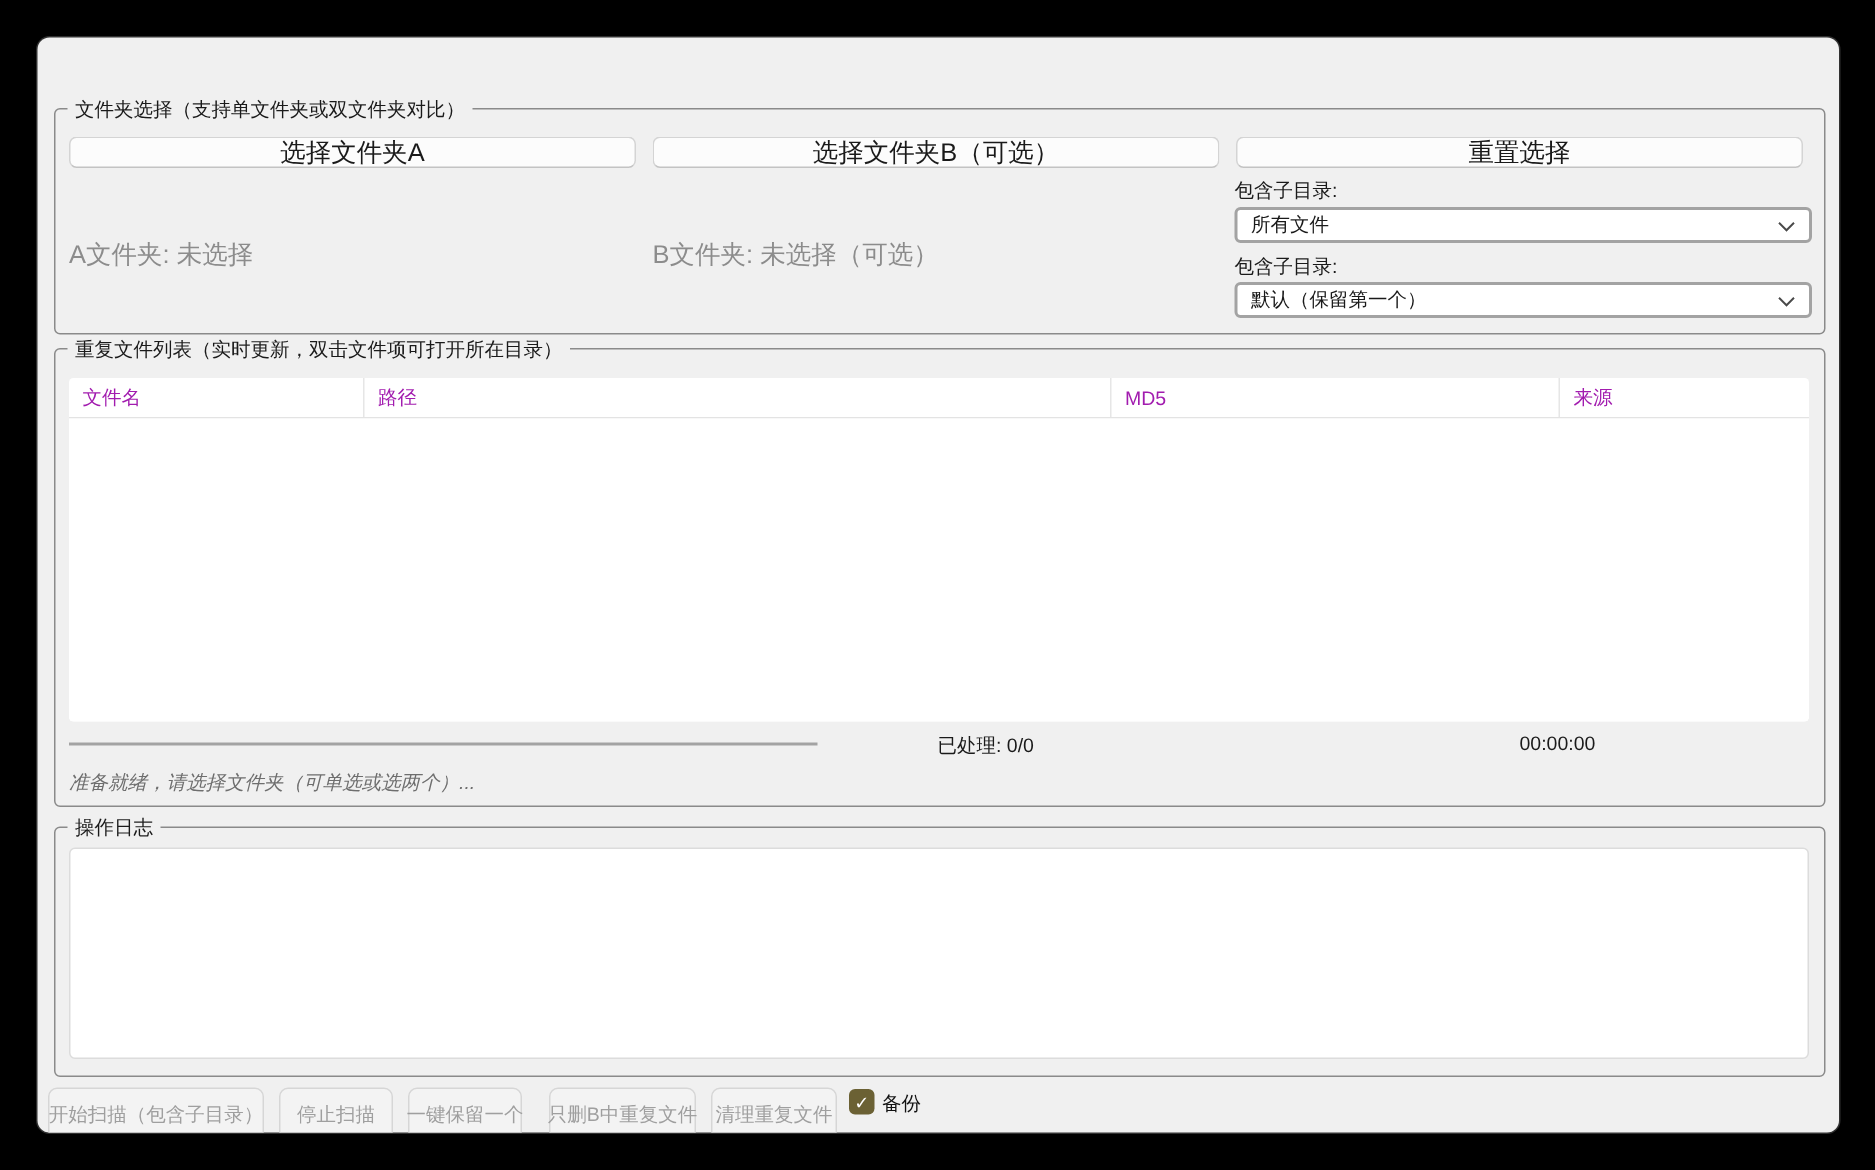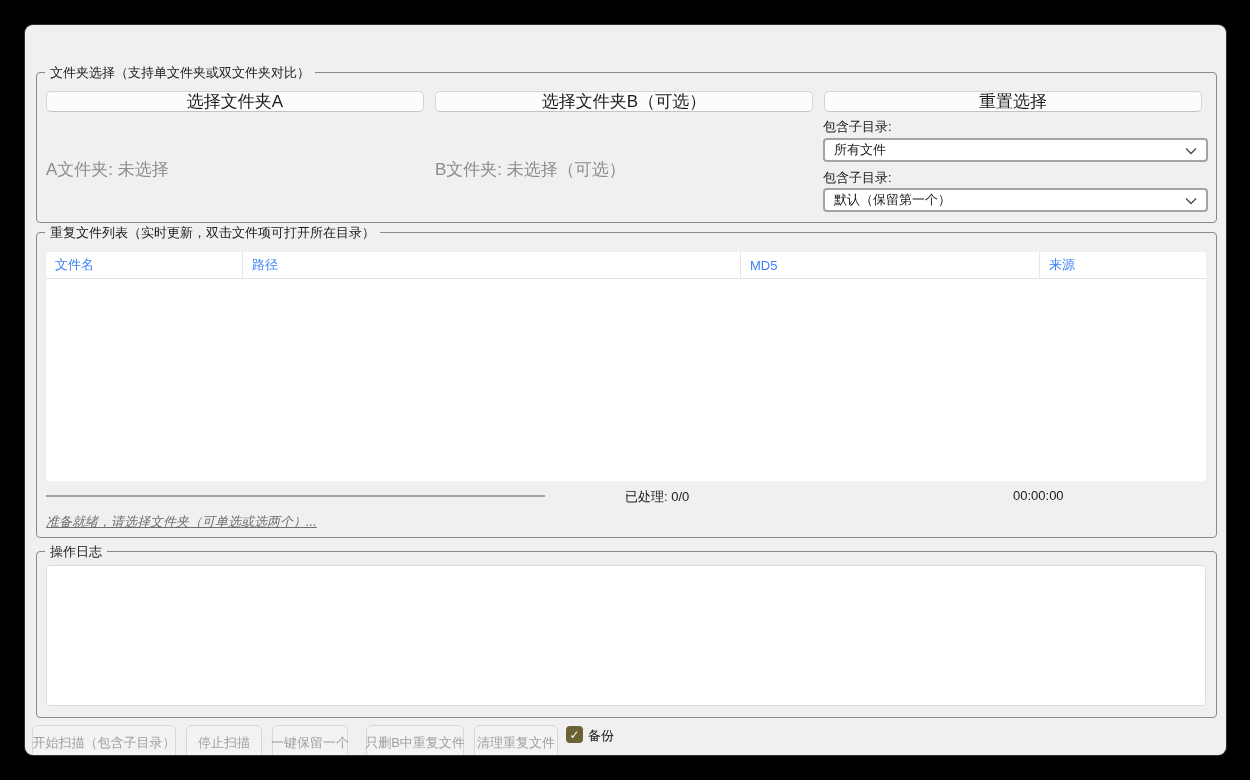--- a/index.html
+++ b/index.html
@@ -25,27 +25,27 @@
     box-sizing:border-box;cursor:pointer;}
   
   .combo{position:absolute;height:24px;background:#ffffff;border:2px solid #a3a3a3;border-radius:4px;
     box-sizing:border-box;display:flex;align-items:center;font-size:13px;color:#1a1a1a;padding-left:9px;cursor:pointer;}
   .combo .chevron{position:absolute;right:9px;top:7px;}
   .field-label{position:absolute;font-size:13px;color:#1a1a1a;white-space:nowrap;}
   .muted-label{position:absolute;font-size:17px;color:#8c8c8c;white-space:nowrap;}
   
   .table{position:absolute;background:#fff;border-radius:3px;overflow:hidden;}
   .table-header{display:flex;height:26px;border-bottom:1px solid #e3e3e3;}
-  .th{box-sizing:border-box;display:flex;align-items:center;padding-left:9px;font-size:13px;color:#3b82f6;border-right:1px solid #e6e6e6;}
+  .th{box-sizing:border-box;display:flex;align-items:center;padding-left:9px;font-size:13px;color:#a21caf;border-right:1px solid #e6e6e6;}
   .th:last-child{border-right:none;}
   .table-body{height:202px;background:#fff;}
   .progress-line{position:absolute;height:2px;background:#a3a3a3;}
   .processed{position:absolute;font-size:13px;color:#1a1a1a;white-space:nowrap;}
   .timer{position:absolute;font-size:13px;color:#1a1a1a;white-space:nowrap;}
-  .status-msg{position:absolute;font-size:13px;font-style:italic;color:#6e6e6e;white-space:nowrap;text-decoration:underline;}
+  .status-msg{position:absolute;font-size:13px;font-style:italic;color:#6e6e6e;white-space:nowrap;}
   
   .log-area{position:absolute;background:#fff;border:1px solid #dcdcdc;border-radius:4px;box-sizing:border-box;}
   
   .tool-btn{position:absolute;height:20px;background:#f3f3f3;border:1px solid #d6d6d6;border-radius:6px;
     font-size:13px;color:#9f9f9f;display:flex;align-items:center;justify-content:center;box-sizing:border-box;
     padding:17px 8px;white-space:nowrap;cursor:pointer;}
   .checkbox{position:absolute;width:17px;height:17px;background:#6b6134;border-radius:4px;display:flex;
     align-items:center;justify-content:center;cursor:pointer;}
   .checkbox .mark{color:#fff;font-size:12px;line-height:1;}
   .checkbox-label{position:absolute;font-size:13px;color:#111;white-space:nowrap;}

